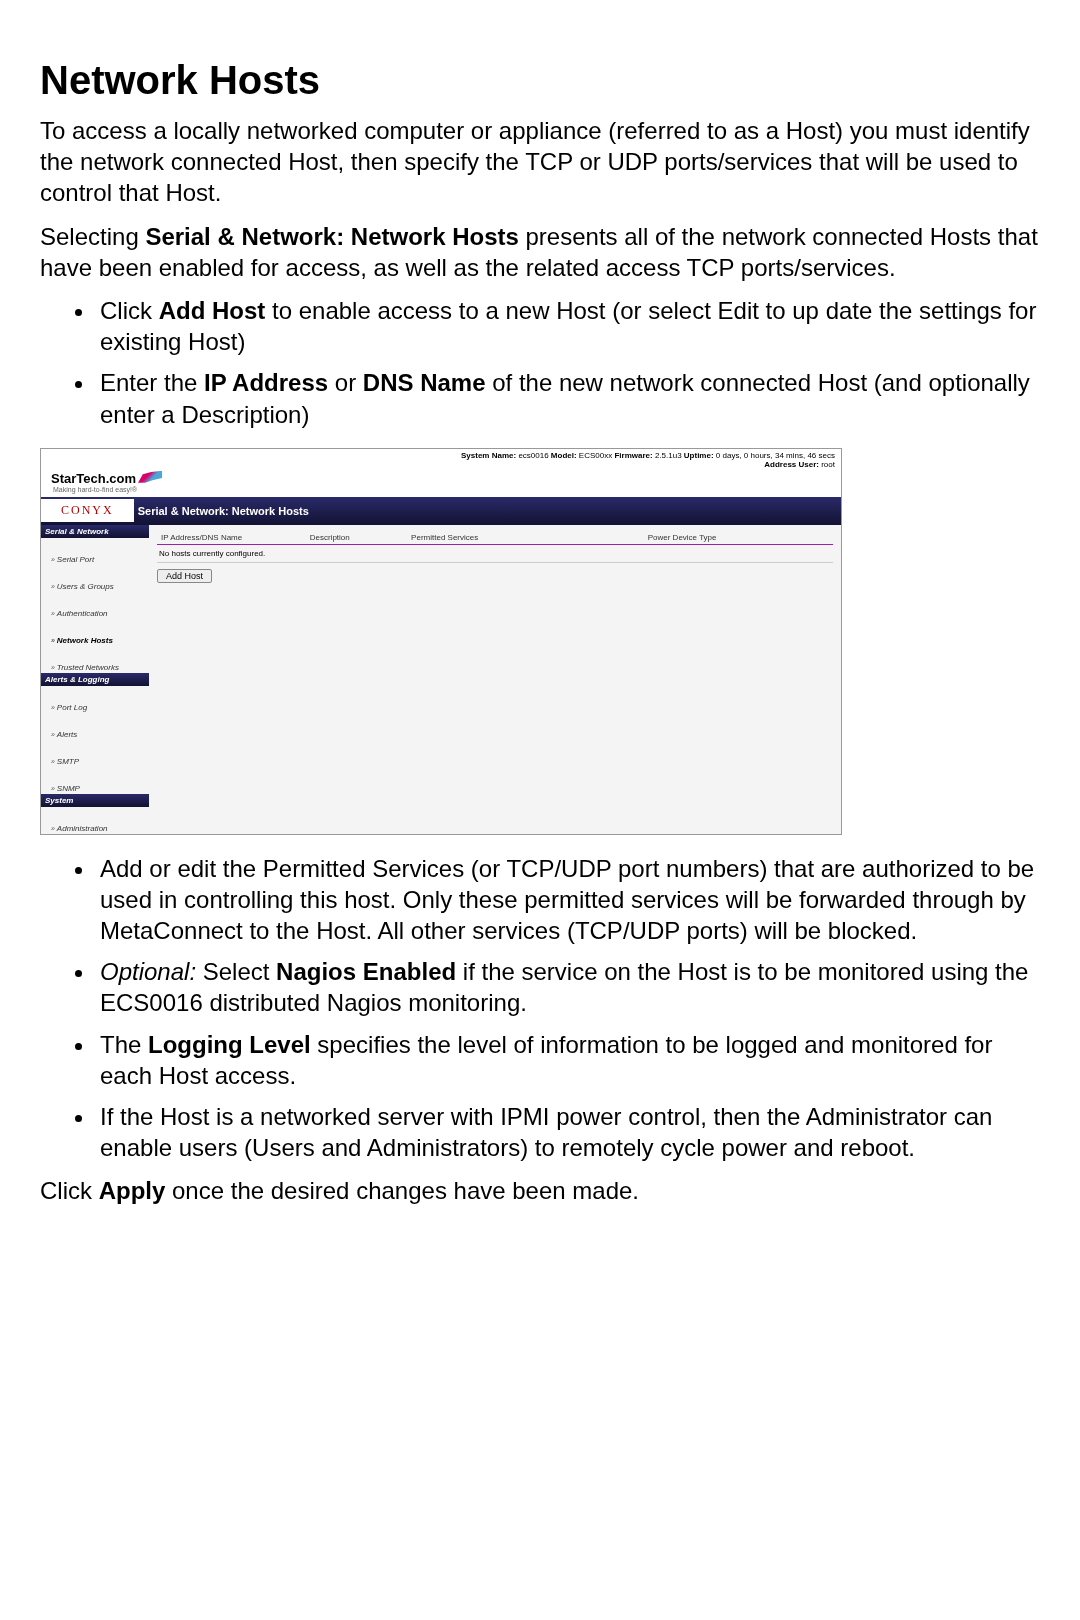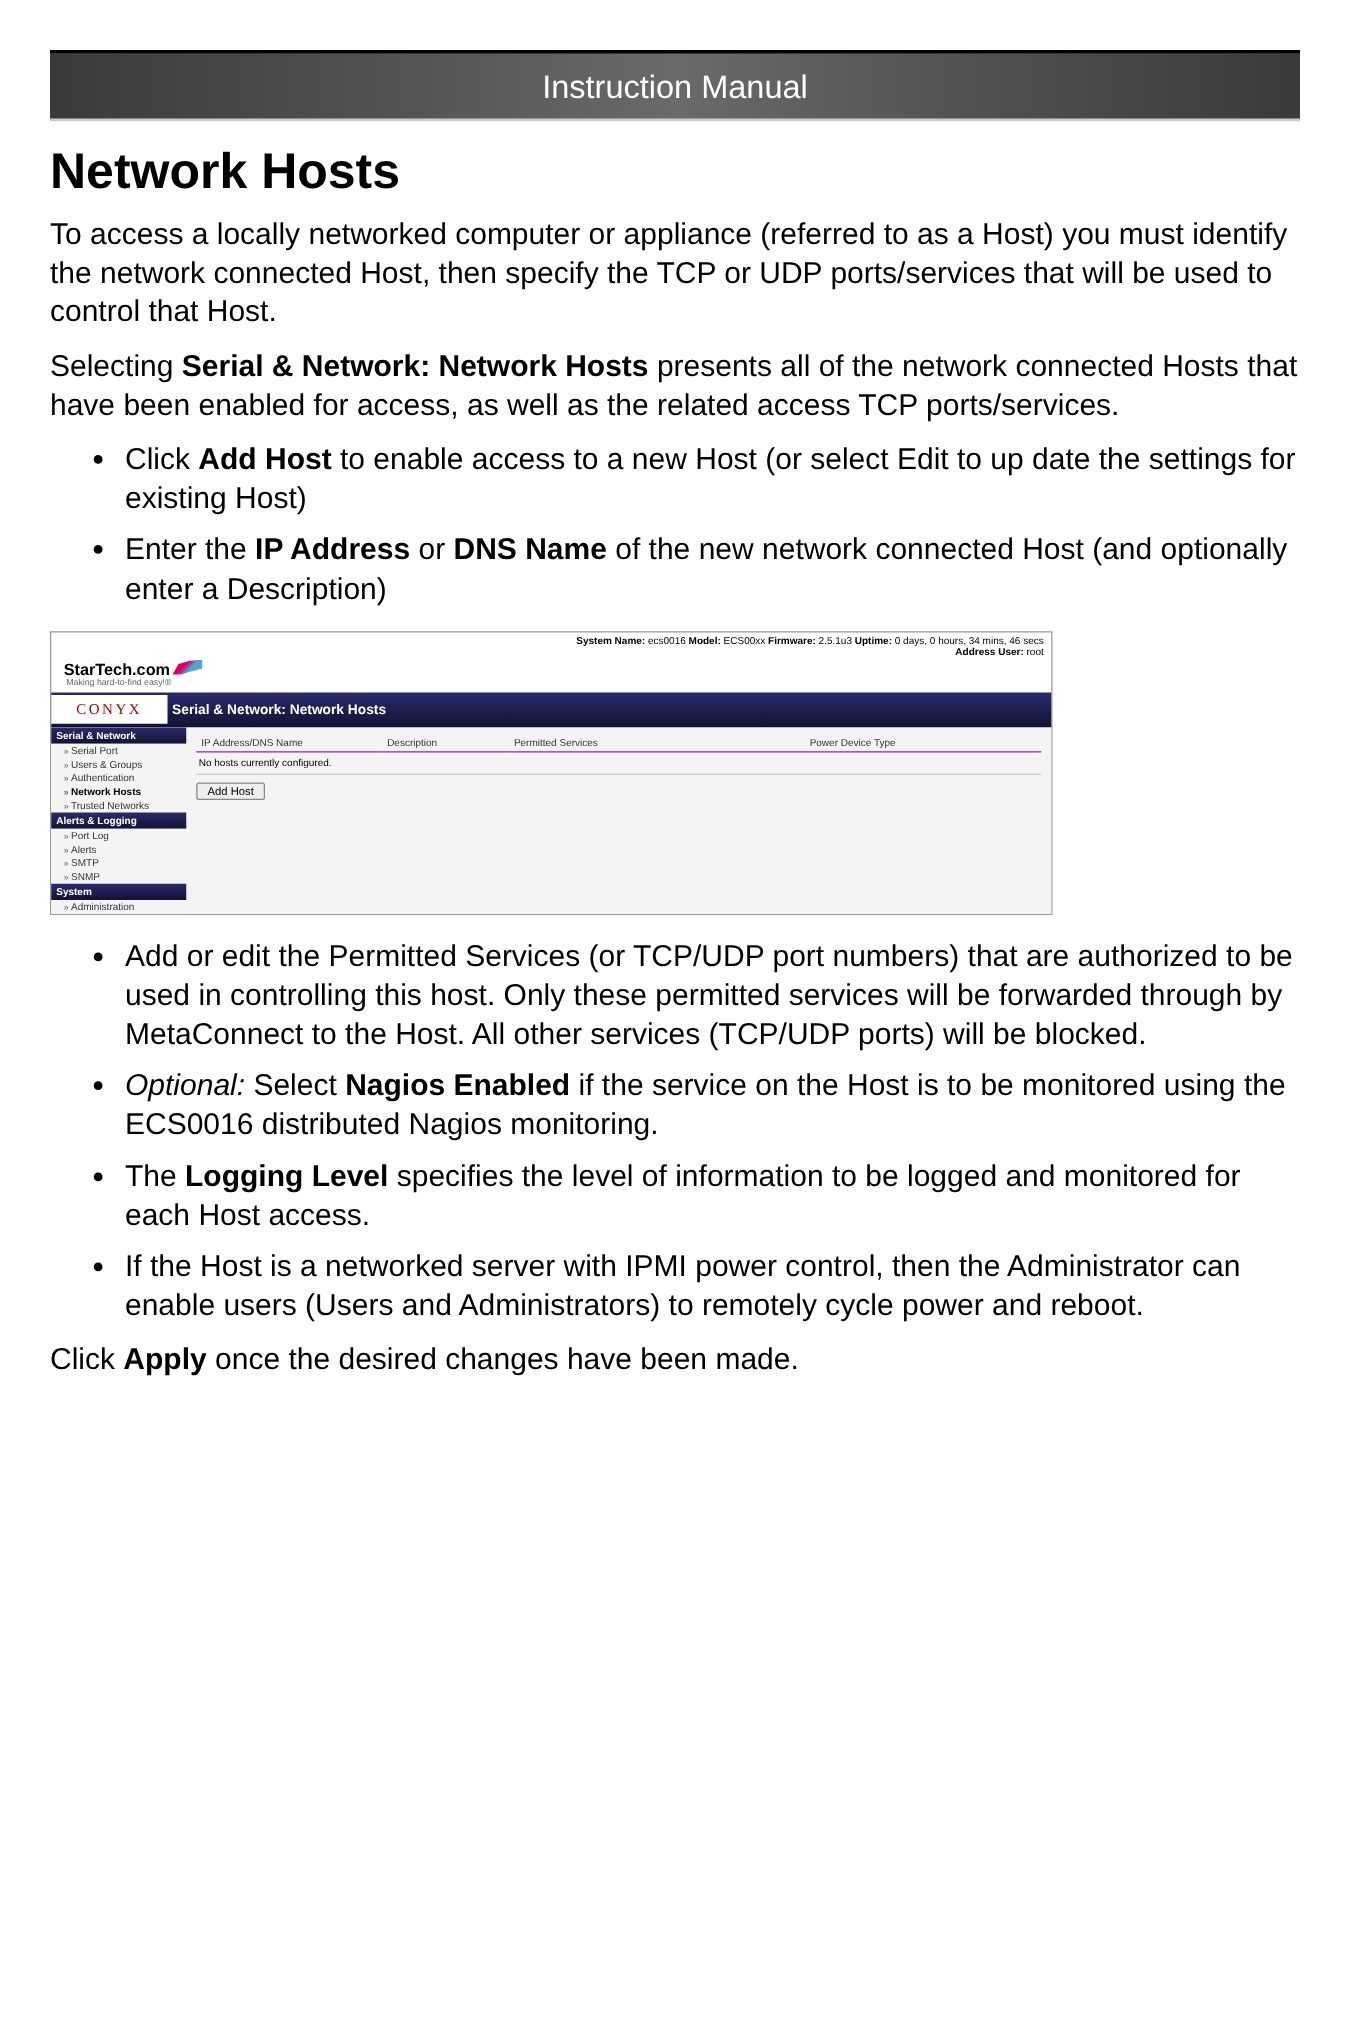--- a/index.html
+++ b/index.html
@@ -104,30 +104,31 @@
   }
   .shot .bar-title { font-size:11px; font-weight:bold; padding-left:4px;}
   .shot .main {
     display:flex;
     background:#f4f4f4;
   }
   .shot .side {
     width:108px;
     flex:0 0 108px;
     font-size:8px;
+    font-style:italic;
   }
   .shot .side .hdr {
     background: linear-gradient(to bottom,#2a2a6a,#121233);
     color:#fff;
     font-weight:bold;
     padding:2px 4px;
     font-size:8px;
   }
   .shot .side .itm {
-    padding:1px 4px 1px 10px;
+    padding:17px 4px 1px 10px;
     color:#333;
     background:#f4f4f4;
   }
   .shot .side .itm::before{
     content:"» ";
     color:#666;
     font-size:7px;
   }
   .shot .side .itm.sel { font-weight:bold; color:#000;}
   .shot .content {
@@ -154,21 +155,20 @@
     text-align:center;
     font-size:16px;
     margin-top:34px;
     color:#333;
   }
 </style>
 </head>
 <body>
 
 <div class="page">
-  <div class="banner">Instruction Manual</div>
 
   <h1 class="section">Network Hosts</h1>
 
   <p class="body">To access a locally networked computer or appliance (referred to as a Host) you must identify the network connected Host, then specify the TCP or UDP ports/services that will be used to control that Host.</p>
 
   <p class="body">
     <span>Selecting </span><span class="b">Serial &amp; Network: Network Hosts</span><span> presents all of the network connected Hosts that have been enabled for access, as well as the related access TCP ports/services.</span>
   </p>
 
   <ul class="body">

